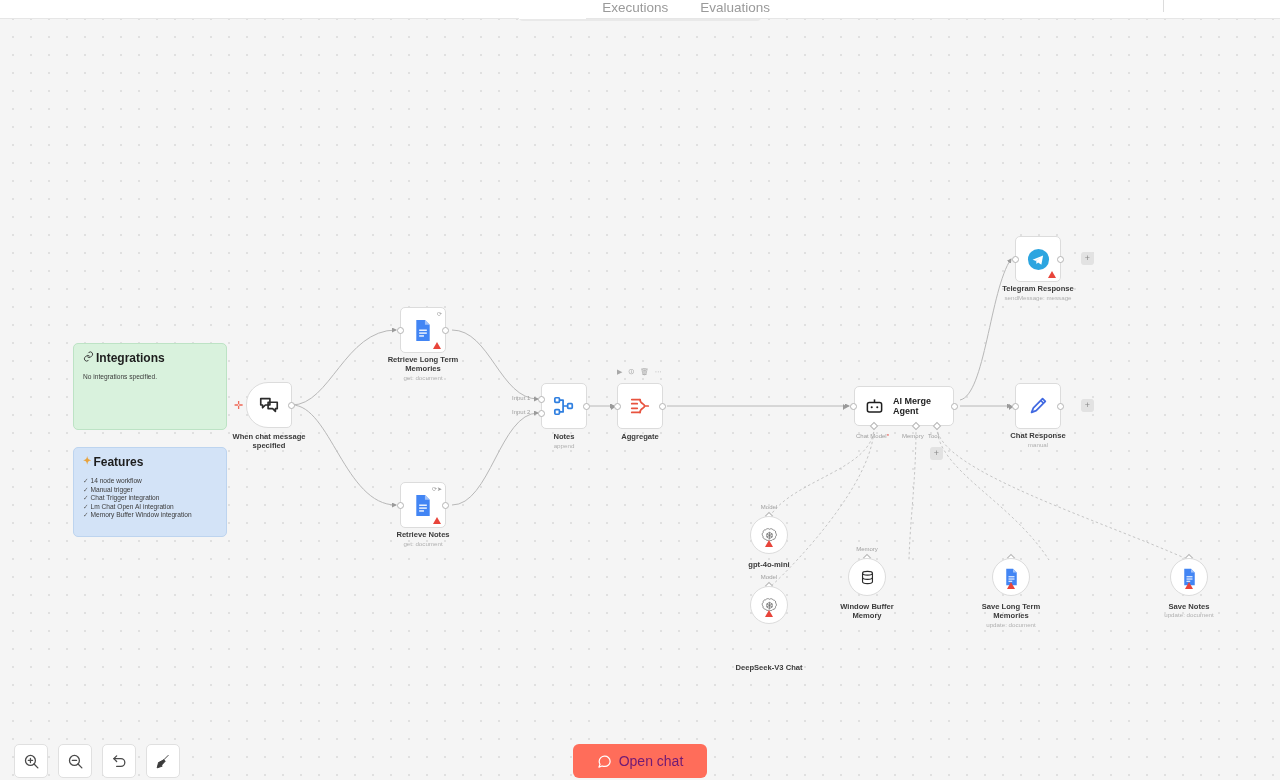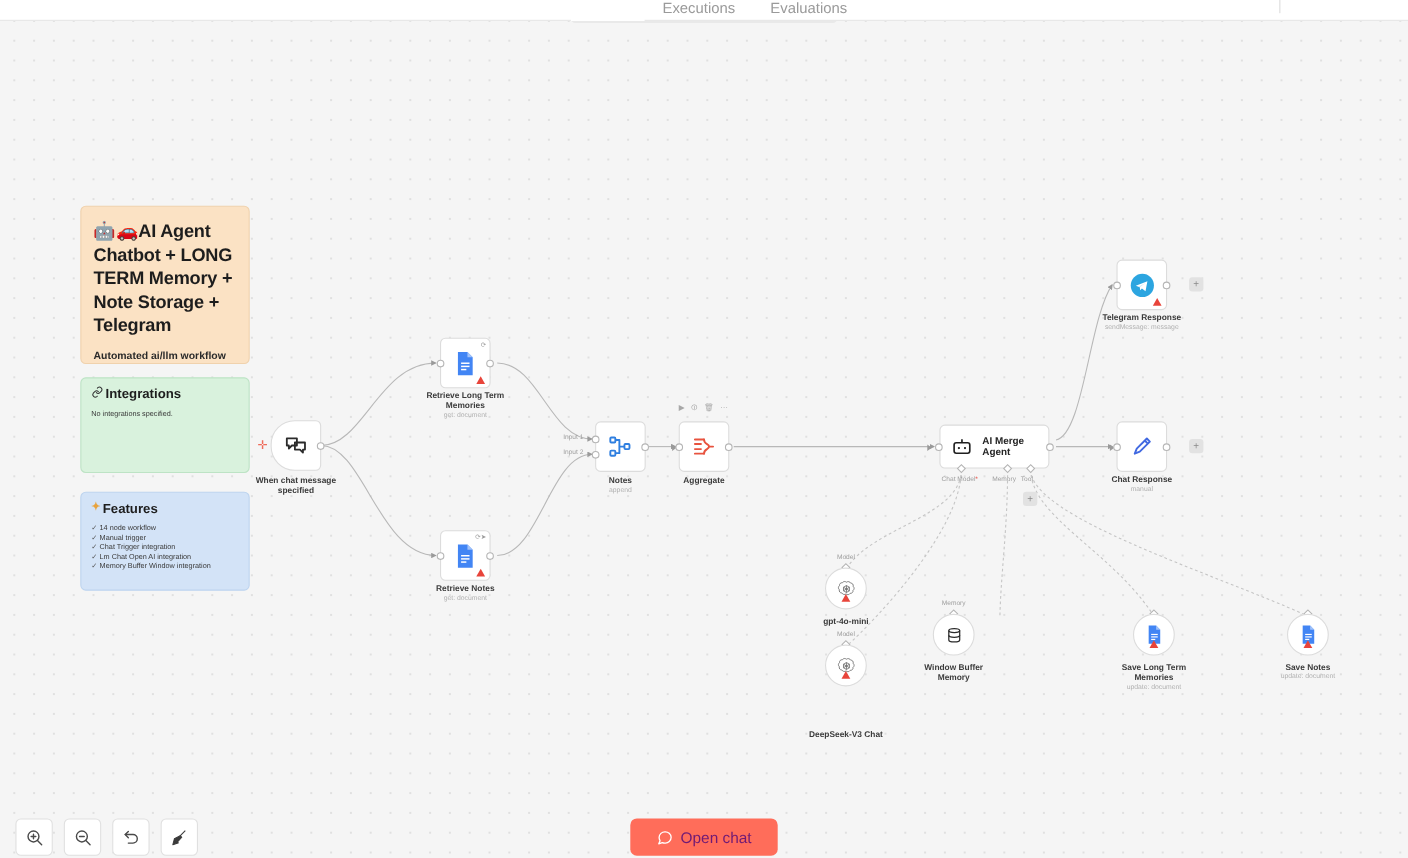--- a/index.html
+++ b/index.html
@@ -209,24 +209,20 @@
 
     <g fill="none" stroke="#c5c5c5" stroke-width="1" stroke-dasharray="2.5,2.5">
       <path d="M874,427 C874,470 790,480 769,518"></path>
       <path d="M874,427 C874,480 800,560 769,588"></path>
       <path d="M916,427 C916,480 910,520 909,560"></path>
       <path d="M937,427 C937,470 1010,500 1049,560"></path>
       <path d="M937,427 C937,470 1100,520 1189,560"></path>
     </g>
   </svg>
 
-  <div class="sticky" id="sticky-title">
-    <div class="st-h"><span>🤖🚗</span><span>AI Agent Chatbot + LONG TERM Memory + Note Storage + Telegram</span></div>
-    <div class="st-sub">Automated ai/llm workflow</div>
-  </div>
 
   <div class="sticky" id="sticky-integrations">
     <div class="st-head2">
       <span>
         <svg width="11" height="11" viewBox="0 0 24 24" fill="none" stroke="#333" stroke-width="2" stroke-linecap="round">
             <path d="M10 13a5 5 0 0 0 7 0l3-3a5 5 0 0 0-7-7l-1 1"></path>
             <path d="M14 11a5 5 0 0 0-7 0l-3 3a5 5 0 0 0 7 7l1-1"></path>
           </svg>
       </span>
       <span>Integrations</span>
@@ -463,21 +459,21 @@
         <svg width="17" height="17" viewBox="0 0 24 24" fill="none" stroke="#2b2b2b" stroke-width="1.6">
           <ellipse cx="12" cy="6" rx="7" ry="2.6"></ellipse>
             <path d="M5 6v12c0 1.4 3.1 2.6 7 2.6s7-1.2 7-2.6V6"></path>
           <path d="M5 12c0 1.4 3.1 2.6 7 2.6s7-1.2 7-2.6"></path>
         </svg>
       </span>
     </div>
     <div class="nlabel wrap" style="top:44px;width:70px;">Window Buffer Memory</div>
   </div>
 
-  <div class="node" style="left:1030px;top:558px;text-decoration:underline;">
+  <div class="node" style="left:992px;top:558px;text-decoration:underline;">
     <div class="diamond" style="left:16px;top:-3px;"></div>
     <div class="ncircle">
       <span>
         <svg width="15" height="18" viewBox="0 0 20 24">
           <path d="M3 1h9l5 5v17H3z" fill="#4285f4"></path>
           <path d="M12 1l5 5h-5z" fill="#a1c2fa"></path>
           <g fill="#ffffff">
               <rect x="6" y="11" width="8" height="1.4"></rect>
               <rect x="6" y="14" width="8" height="1.4"></rect>
               <rect x="6" y="17" width="5" height="1.4"></rect>

